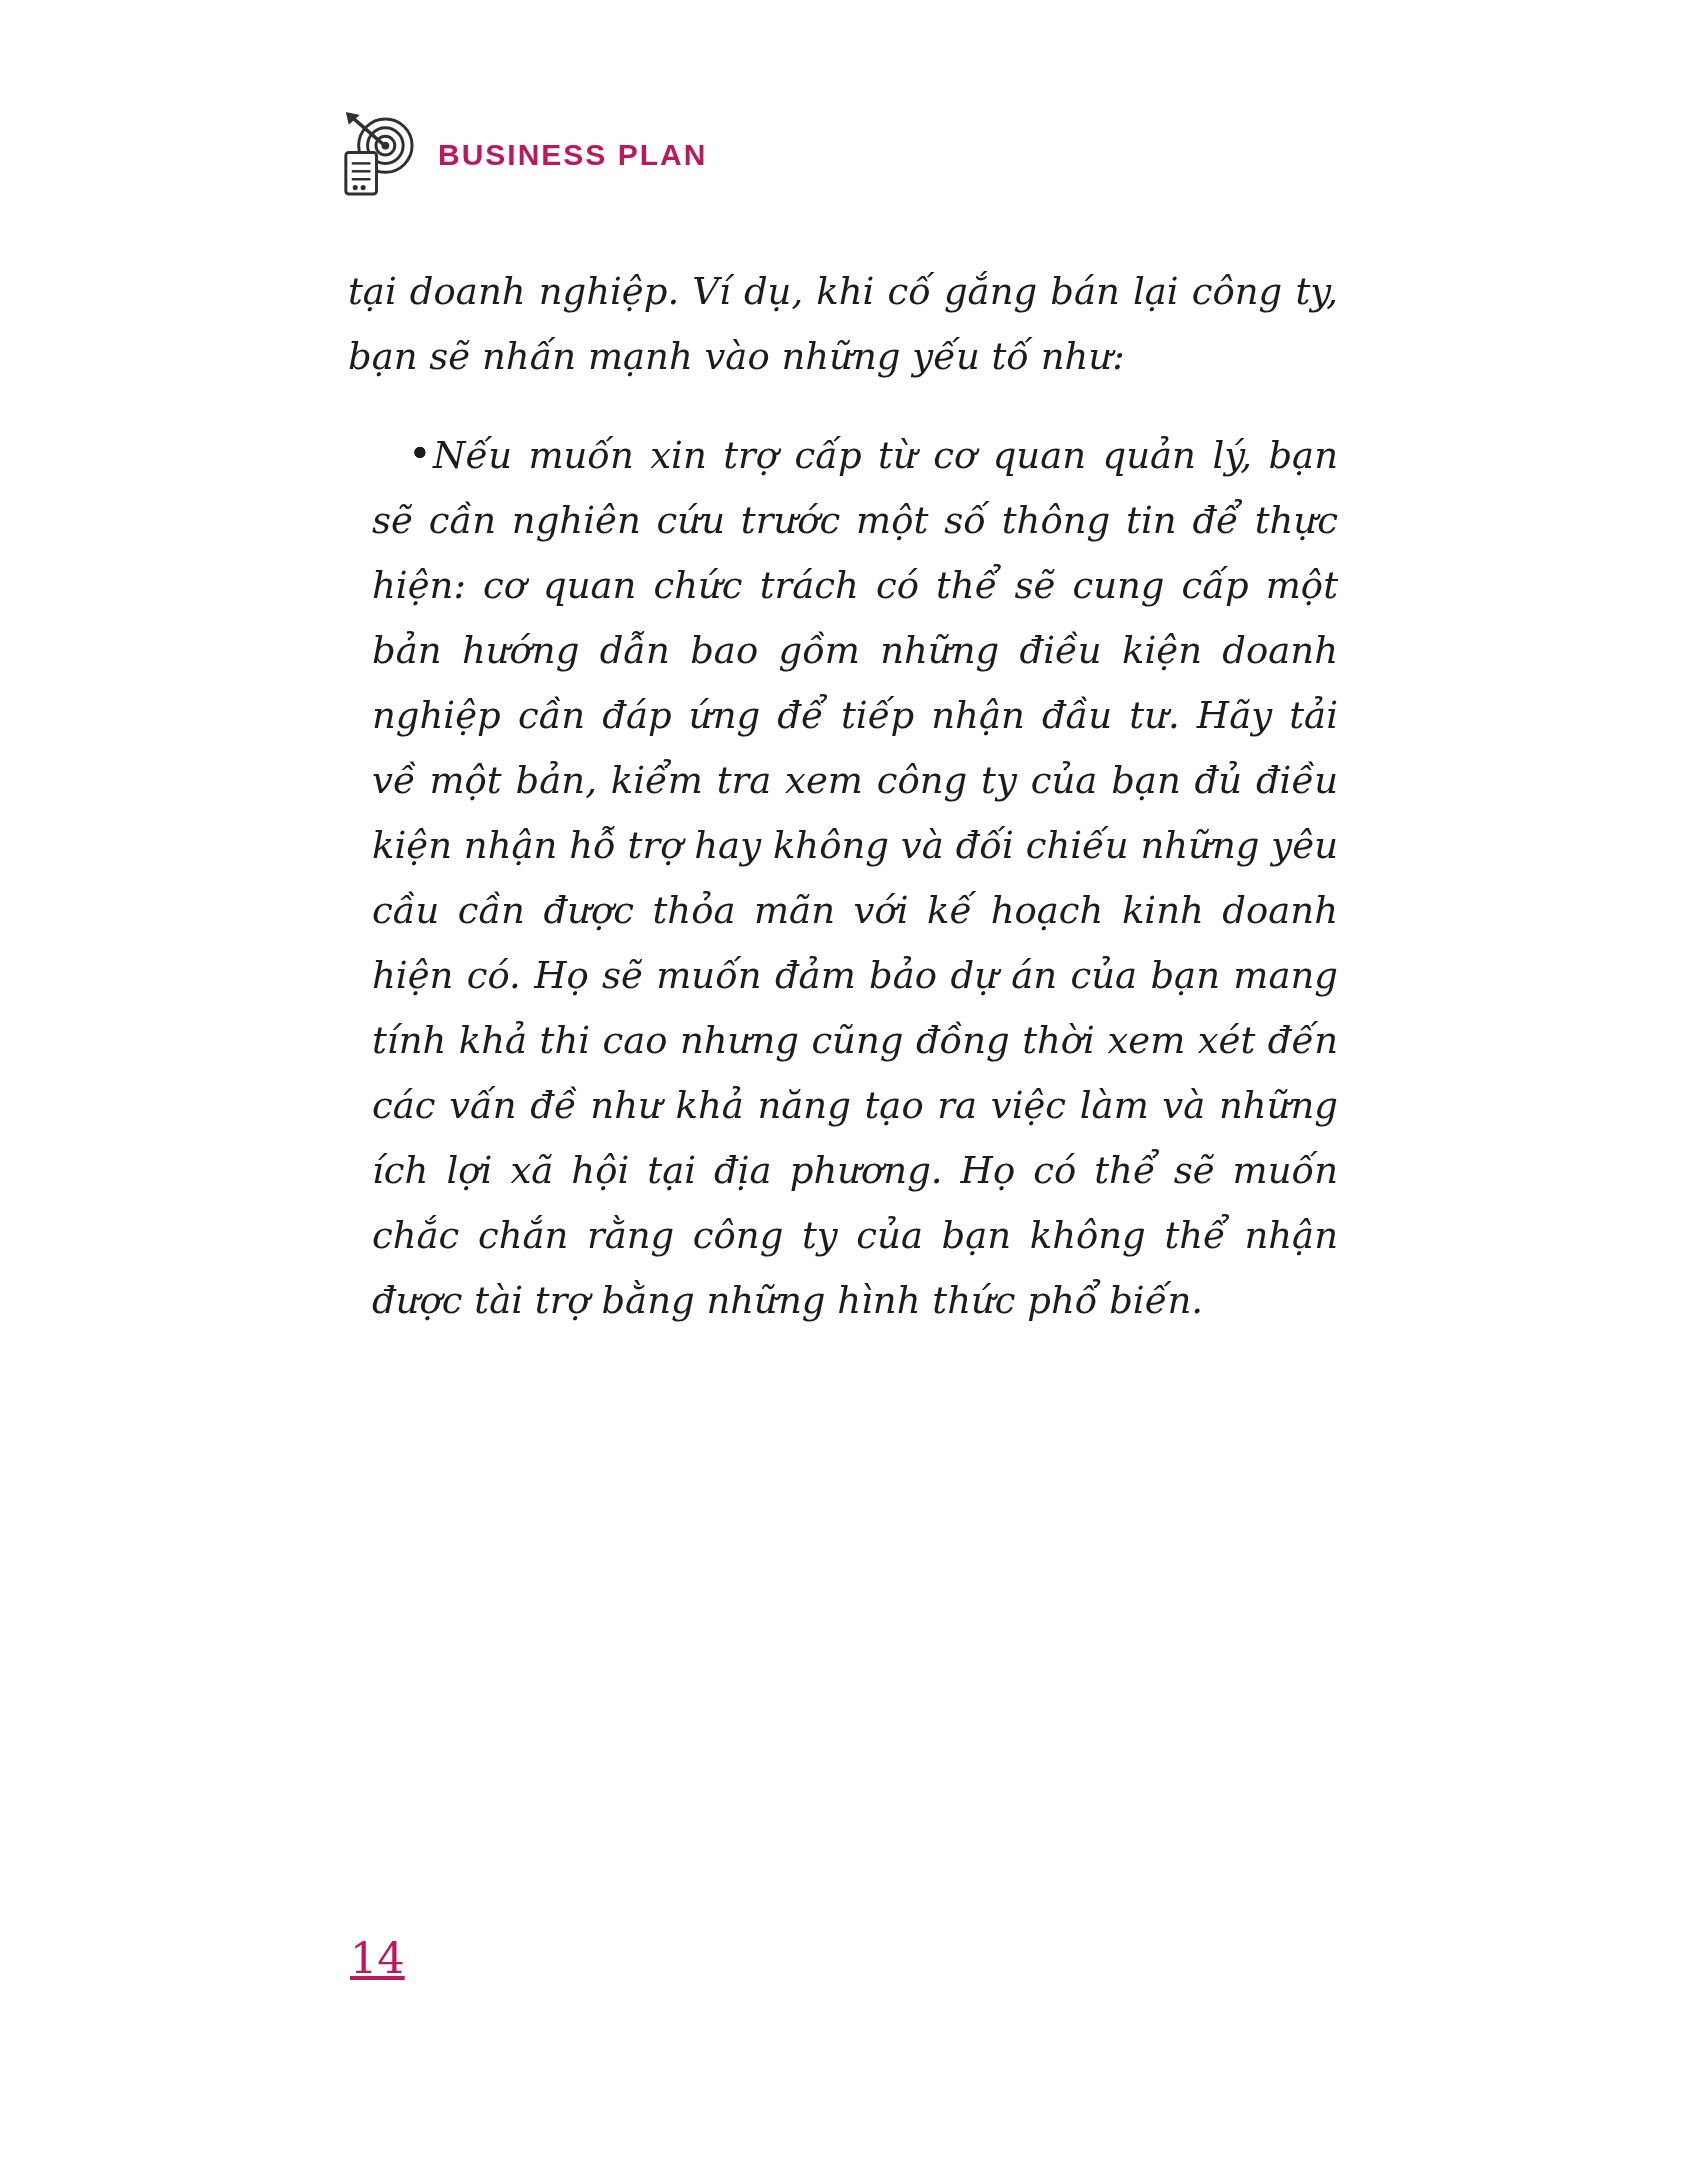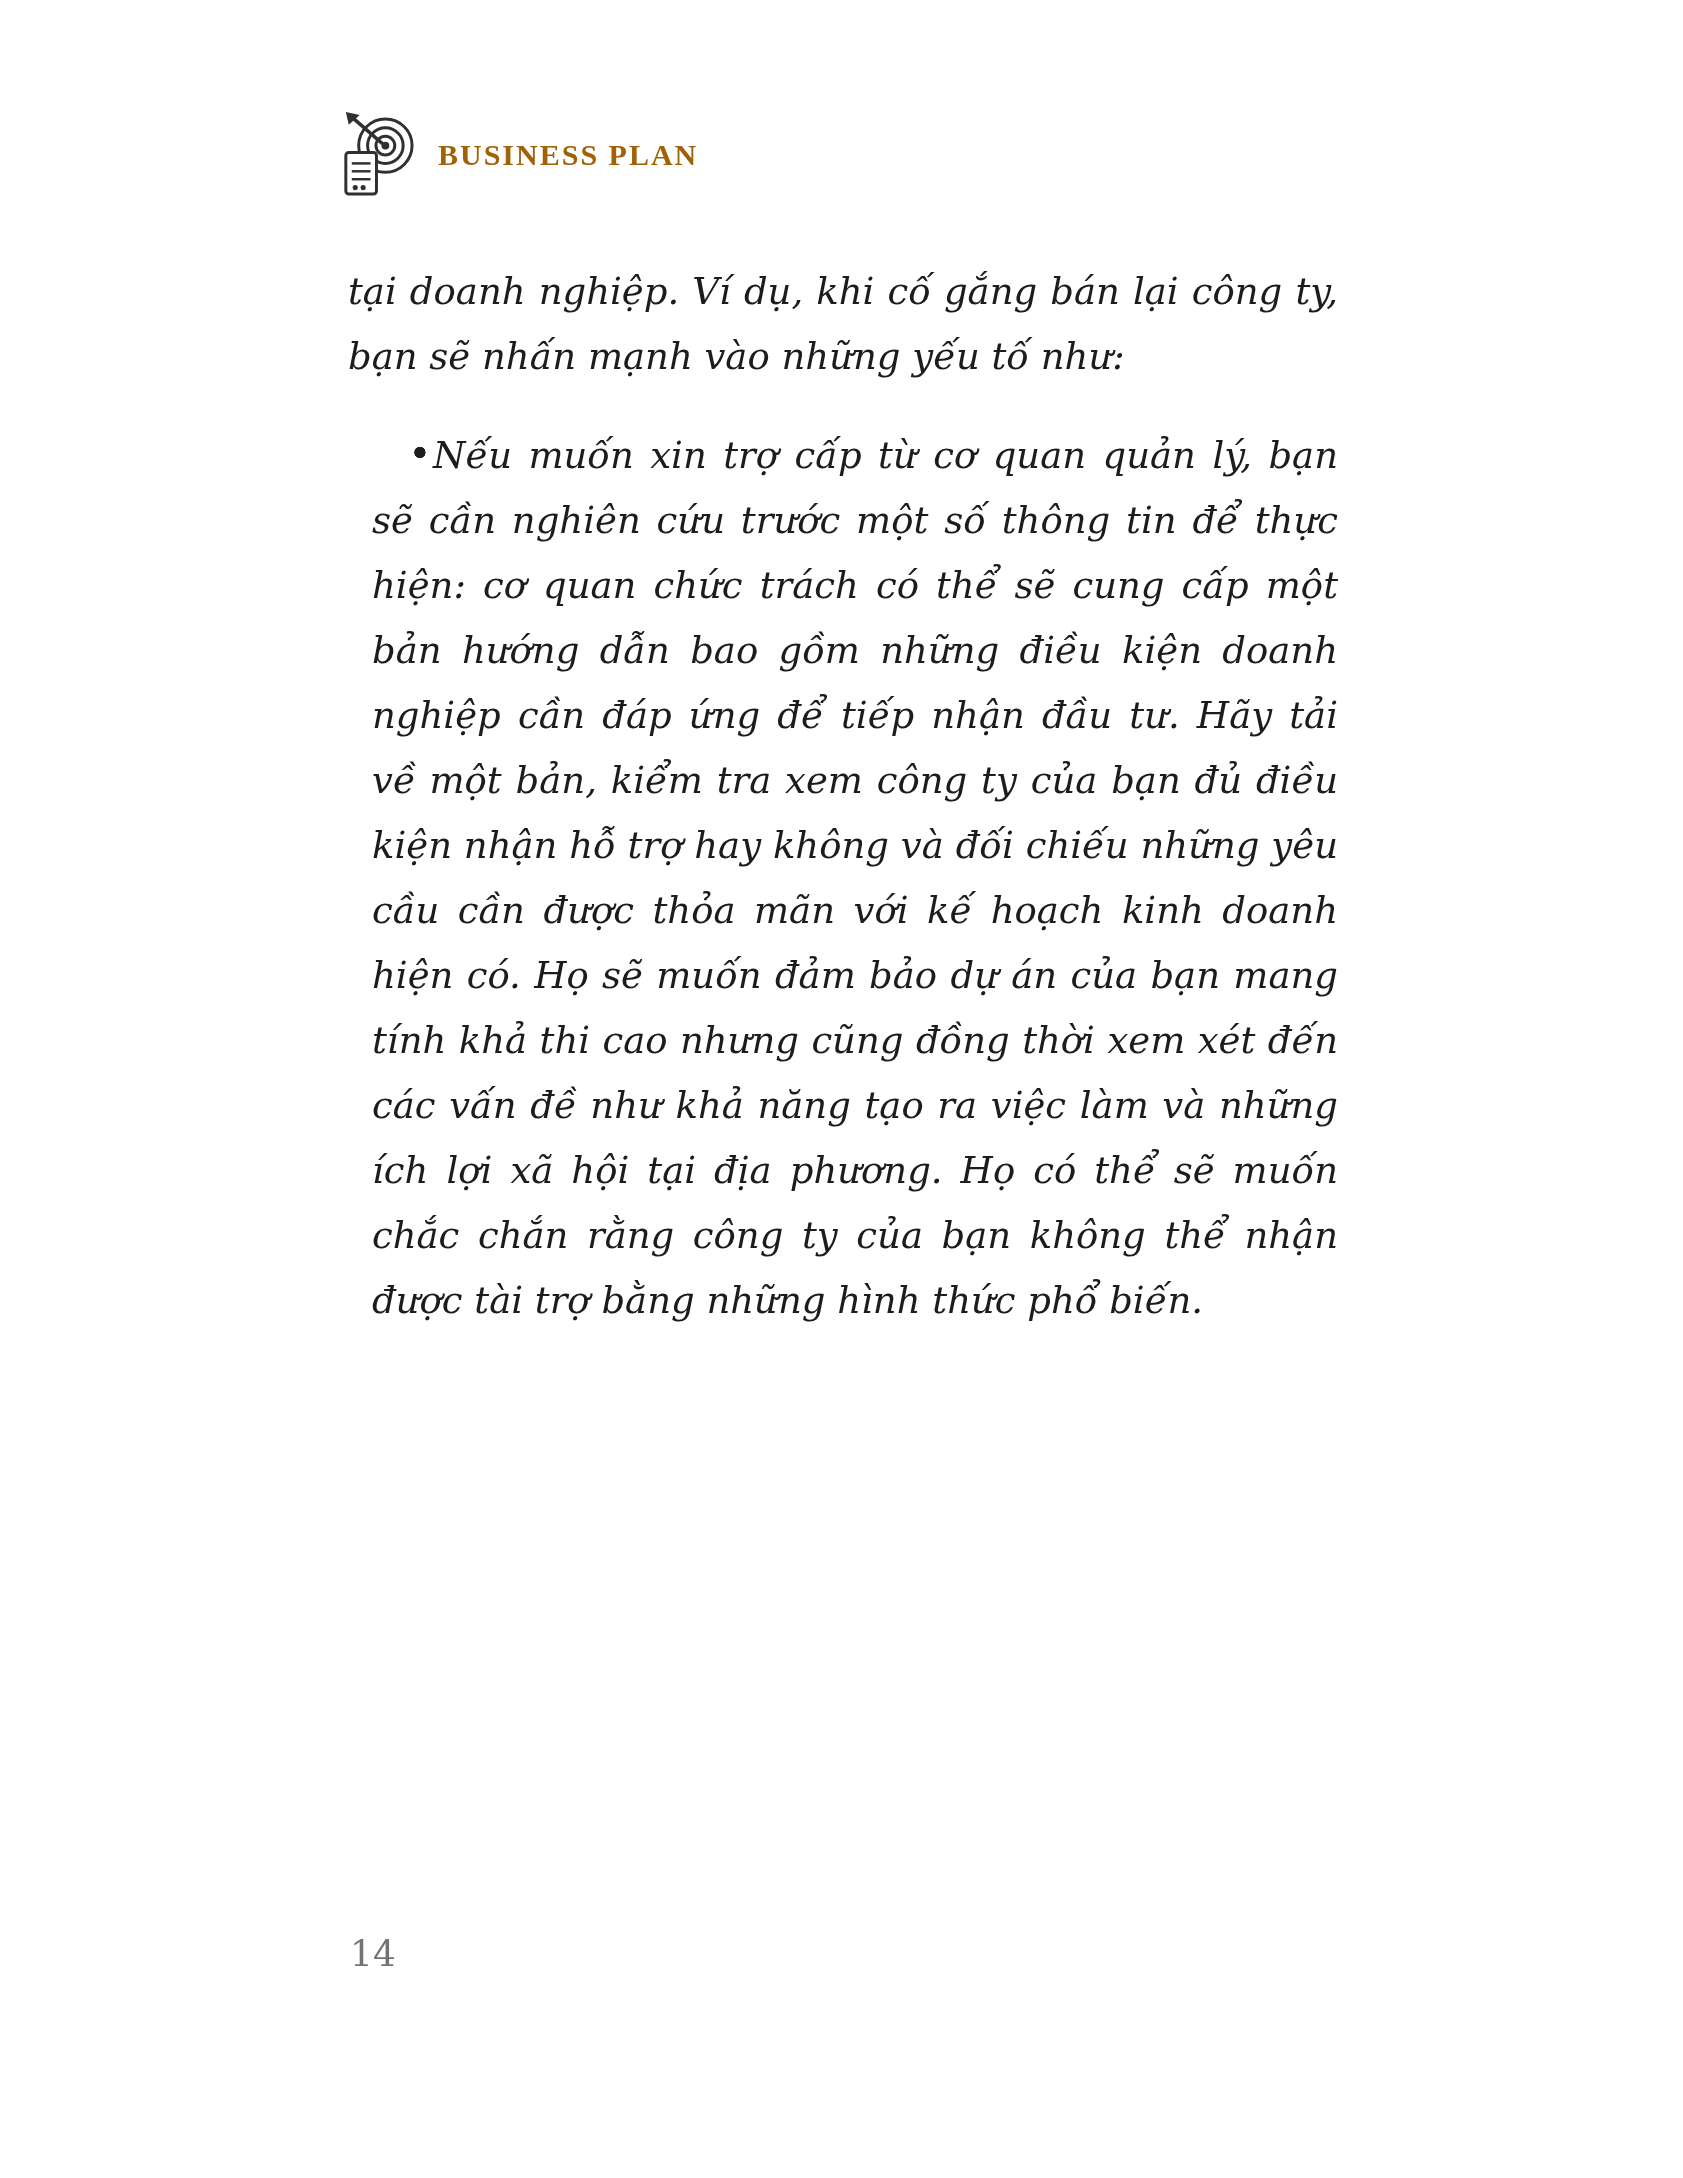--- a/index.html
+++ b/index.html
@@ -22,24 +22,24 @@
   .brand {
     position: absolute;
     top: 111px;
     left: 329px;
     display: flex;
     align-items: center;
     gap: 18px;
   }
   .logo { display: inline-block; line-height: 0; }
   .brand-text {
-    font-family: Liberation Serif, serif;
+    font-family: Liberation Sans, sans-serif;
     font-size: 30px;
     font-weight: 700;
-    color: #a16207;
+    color: #be185d;
     letter-spacing: 2px;
   }
   
   .content {
     position: absolute;
     top: 259px;
     left: 348px;
     width: 990px;
     font-size: 37px;
     line-height: 65px;
@@ -61,23 +61,24 @@
     position: absolute;
     left: -44px;
     top: -2px;
     font-size: 37px;
   }
   
   .page-number {
     position: absolute;
     left: 350px;
     top: 1933px;
-    font-size: 36px;
-    color: #737373;
+    font-size: 43px;
+    color: #be185d;
     font-family: "DejaVu Serif", serif;
+    text-decoration: underline;
   }
 </style>
 </head>
 <body>
 
 <div class="page">
 
   <header class="brand">
     <span class="logo">
       <svg width="91" height="87" viewBox="0 0 92 88" xmlns="http://www.w3.org/2000/svg" aria-hidden="true">

